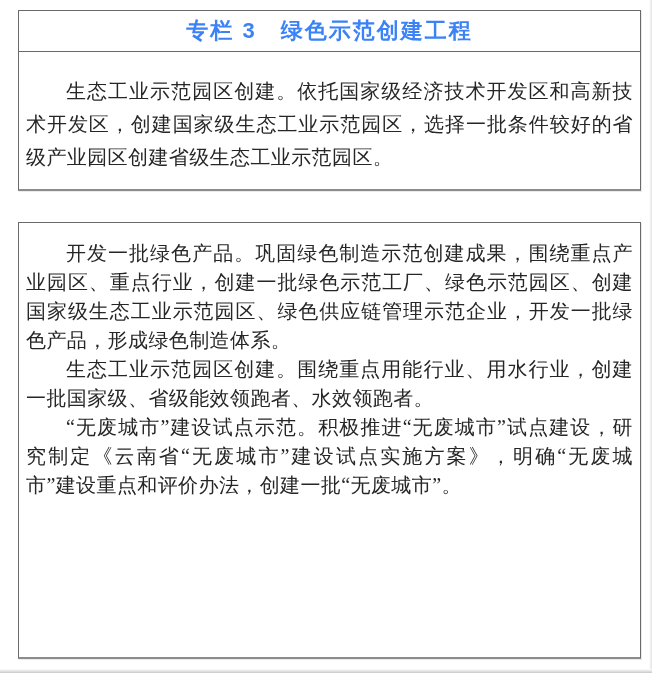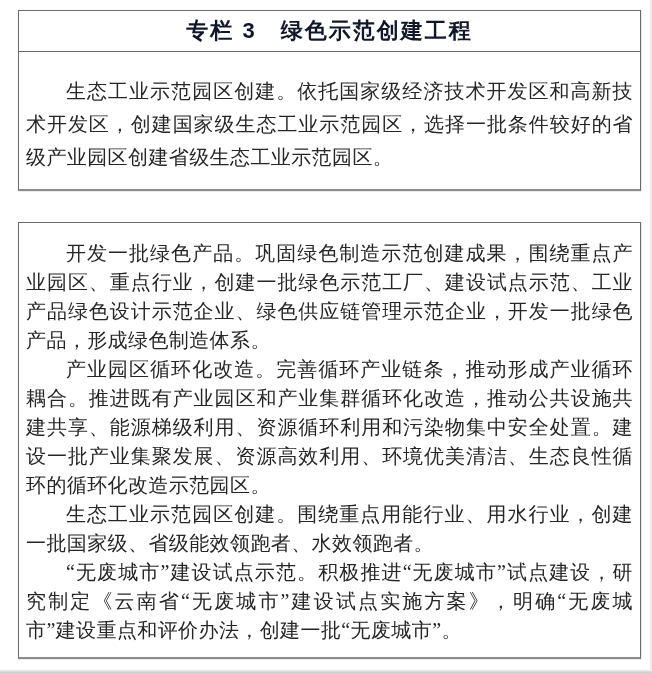--- a/index.html
+++ b/index.html
@@ -29,21 +29,21 @@
   .panel-2 { top: 222px; height: 437px; }
   .panel-title {
     height: 40px;
     line-height: 40px;
     text-align: center;
     font-family: "Liberation Sans", "DejaVu Sans", sans-serif;
     font-weight: bold;
     font-size: 22px;
     letter-spacing: 2px;
     border-bottom: 1px solid #6a6a6a;
-    color: #0f172a;
+    color: #3b82f6;
   }
   .panel-body {
     padding: 0 7px;
   }
   .panel-1 .panel-body { padding-top: 23px; }
   .panel-2 .panel-body { padding-top: 16px; }
   p.para {
     margin: 0;
     text-indent: 2em;
     text-align: justify;
@@ -74,22 +74,21 @@
 
   <section class="panel panel-1">
     <header class="panel-title">专栏 3　绿色示范创建工程</header>
     <div class="panel-body">
       <p class="para"><span class="lead">生态工业示范园区创建。</span><span>依托国家级经济技术开发区和高新技术开发区，创建国家级生态工业示范园区，选择一批条件较好的省级产业园区创建省级生态工业示范园区。</span></p>
     </div>
   </section>
 
   <section class="panel panel-2">
     <div class="panel-body">
-      <p class="para"><span class="lead">开发一批绿色产品。</span><span>巩固绿色制造示范创建成果，围绕重点产业园区、重点行业，创建一批绿色示范工厂、建设试点示范、工业产品绿色设计示范企业、绿色供应链管理示范企业，开发一批绿色产品，形成绿色制造体系。</span></p>
-      <p class="para"><span class="lead">产业园区循环化改造。</span><span>完善循环产业链条，推动形成产业循环耦合。推进既有产业园区和产业集群循环化改造，推动公共设施共建共享、能源梯级利用、资源循环利用和污染物集中安全处置。建设一批产业集聚发展、资源高效利用、环境优美清洁、生态良性循环的循环化改造示范园区。</span></p>
+      <p class="para"><span class="lead">开发一批绿色产品。</span><span>巩固绿色制造示范创建成果，围绕重点产业园区、重点行业，创建一批绿色示范工厂、绿色示范园区、创建国家级生态工业示范园区、绿色供应链管理示范企业，开发一批绿色产品，形成绿色制造体系。</span></p>
       <p class="para"><span class="lead">生态工业示范园区创建。</span><span>围绕重点用能行业、用水行业，创建一批国家级、省级能效领跑者、水效领跑者。</span></p>
       <p class="para"><span class="lead">“无废城市”建设试点示范。</span><span>积极推进“无废城市”试点建设，研究制定《云南省“无废城市”建设试点实施方案》，明确“无废城市”建设重点和评价办法，创建一批“无废城市”。</span></p>
     </div>
   </section>
 
   <div class="page-edge-right"></div>
   <div class="page-edge-bottom"></div>
 
 </div>
 

